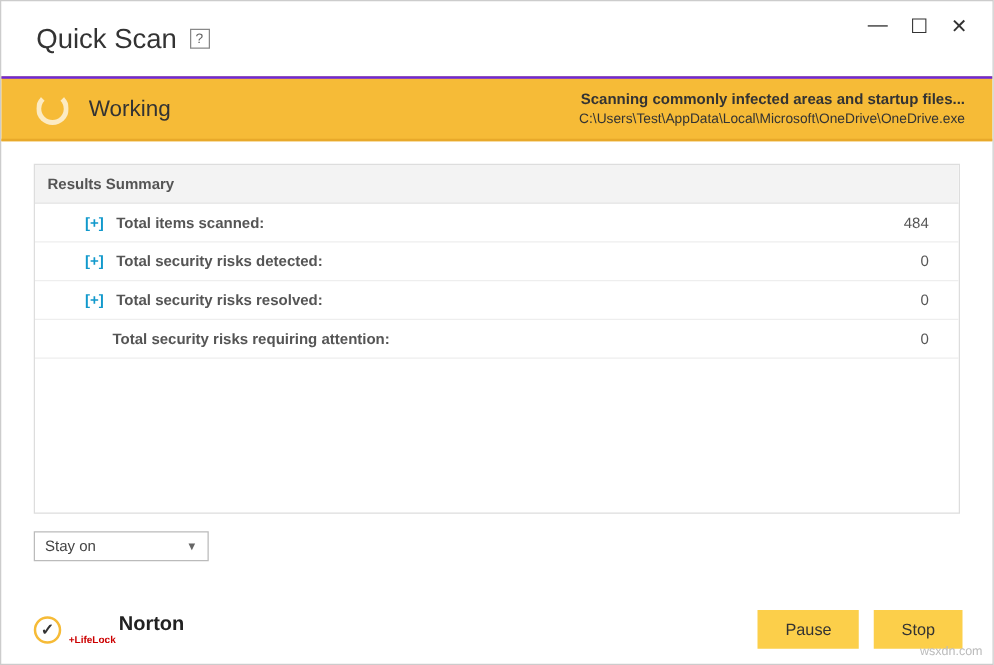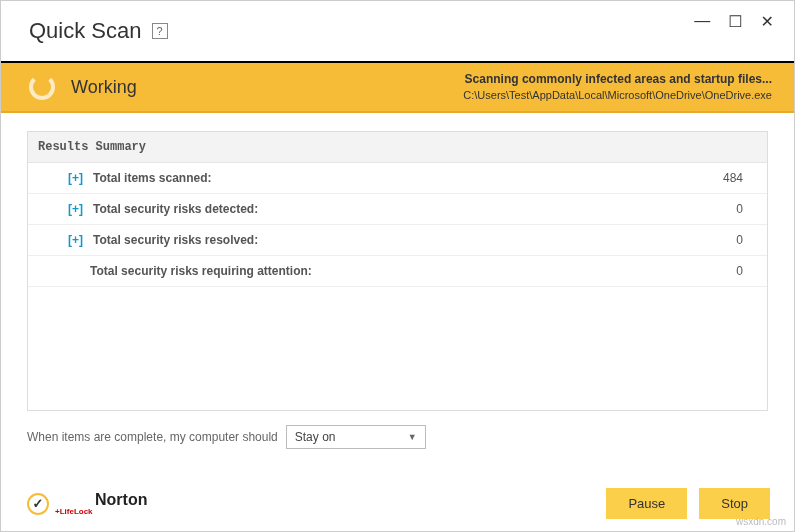--- a/index.html
+++ b/index.html
@@ -5,30 +5,30 @@
     * { margin: 0; padding: 0; box-sizing: border-box; font-family: "Segoe UI", Arial, sans-serif; }
     body { background: #fff; width: 795px; height: 532px; overflow: hidden; position: relative; border: 1px solid #ccc; }
     
     .titlebar { height: 60px; display: flex; align-items: center; justify-content: space-between; padding: 0 20px 0 28px; }
     .titlebar-left { display: flex; align-items: center; gap: 10px; }
     .title { font-size: 22px; font-weight: 300; color: #333; }
     .help-icon { width: 16px; height: 16px; border: 1px solid #888; display: flex; align-items: center; justify-content: center; font-size: 11px; color: #666; }
     .window-controls { display: flex; gap: 18px; align-items: center; color: #333; font-size: 16px; margin-top: -20px; }
     .window-controls span { cursor: pointer; }
     
-    .status-bar { background: #f6bb37; height: 52px; border-top: 2px solid #000000; border-bottom: 2px solid #e8a92a; display: flex; align-items: center; justify-content: space-between; padding: 0 22px 0 28px; }
+    .status-bar { background: #f6bb37; height: 52px; border-top: 2px solid #6d28d9; border-bottom: 2px solid #e8a92a; display: flex; align-items: center; justify-content: space-between; padding: 0 22px 0 28px; }
     .status-left { display: flex; align-items: center; gap: 16px; }
     .spinner { width: 26px; height: 26px; border: 4px solid rgba(255,255,255,0.7); border-top-color: transparent; border-radius: 50%; }
     .status-text { font-size: 18px; color: #333; font-weight: 400; }
     .status-right { text-align: right; font-size: 11px; color: #333; line-height: 1.4; }
     .status-right .line1 { font-weight: 700; font-size: 12px; }
     
     .content { padding: 18px 26px 0 26px; }
     .results-box { border: 1px solid #ddd; background: #fff; height: 280px; overflow: hidden; }
-    .results-header { background: #f3f3f3; border-bottom: 1px solid #e5e5e5; padding: 8px 10px; font-size: 12px; font-weight: 700; color: #555; font-family: Liberation Mono, monospace; }
+    .results-header { background: #f3f3f3; border-bottom: 1px solid #e5e5e5; padding: 8px 10px; font-size: 12px; font-weight: 700; color: #555; }
     .result-row { display: flex; align-items: center; justify-content: space-between; padding: 8px 24px 8px 40px; border-bottom: 1px solid #eee; font-size: 12px; }
     .row-left { display: flex; align-items: center; gap: 10px; }
     .expand-icon { color: #1199cc; font-weight: 700; font-size: 12px; }
     .row-label { font-weight: 700; color: #555; }
     .row-value { font-weight: 400; color: #555; }
     .noexpand { padding-left: 62px; text-align: center; }
     
     .complete-row { padding: 14px 26px 0 26px; display: flex; align-items: center; gap: 8px; font-size: 12px; color: #666; }
     .dropdown { border: 1px solid #bbb; padding: 4px 8px; width: 140px; display: flex; justify-content: space-between; align-items: center; font-size: 12px; color: #444; background: #fff; cursor: pointer; gap: 28px; }
     .dropdown .caret { font-size: 9px; color: #666; }
@@ -101,21 +101,20 @@
     <div class="result-row noexpand">
       <div class="row-left">
         <span class="row-label">Total security risks requiring attention:</span>
       </div>
       <span class="row-value">0</span>
     </div>
   </div>
 </div>
 
 <div class="complete-row">
-  <span>When items are complete, my computer should</span>
   <div class="dropdown">
     <span>Stay on</span>
     <span class="caret">▼</span>
   </div>
 </div>
 
 <div class="footer">
   <div class="logo">
     <div class="logo-check">✓</div>
     <div class="logo-text">

